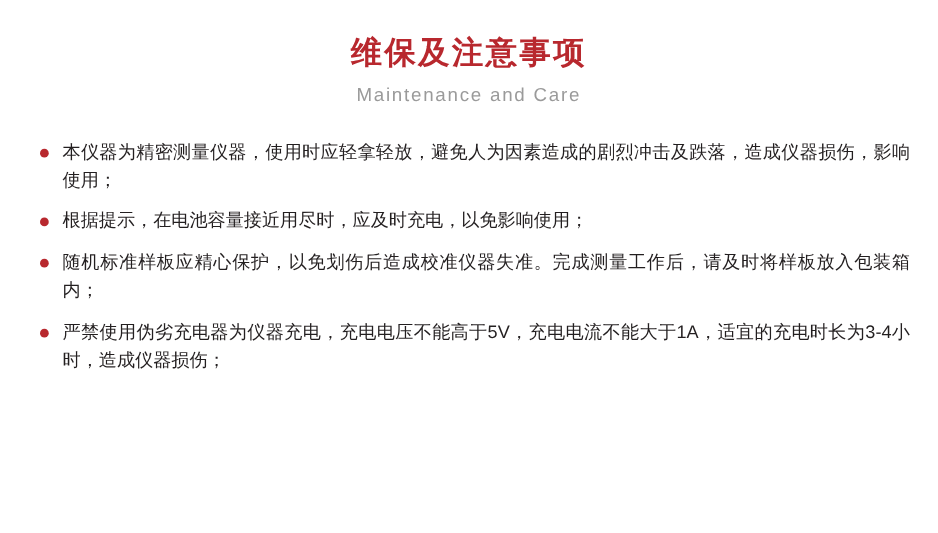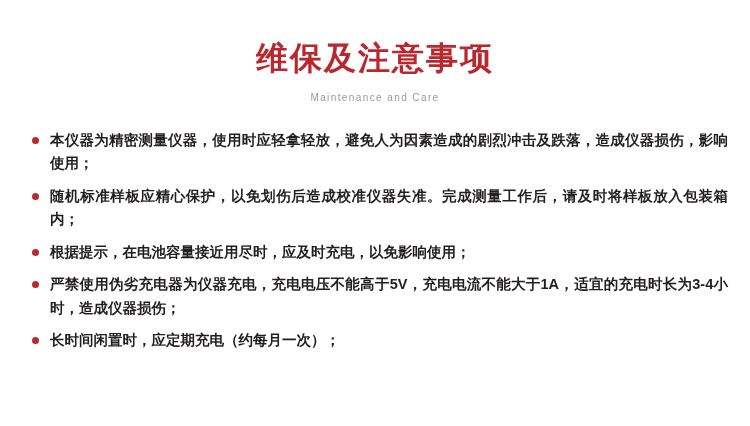--- a/index.html
+++ b/index.html
@@ -18,38 +18,37 @@
     height: 426px;
     position: relative;
     box-sizing: border-box;
   }
   .header {
     text-align: center;
     padding-top: 26px;
   }
   .title-cn {
     color: #b8282e;
-    font-size: 32px;
+    font-size: 25px;
     font-weight: bold;
     letter-spacing: 2px;
     line-height: 1.3;
-    margin: 12px;
+    margin: 0;
   }
   .title-en {
     color: #9a9a9a;
-    font-size: 10px;
+    font-size: 15px;
     letter-spacing: 1.4px;
     margin: 9px 0 0 0;
     font-weight: normal;
   }
   .list {
     margin: 26px 0 0 0;
     padding: 0 22px 0 30px;
     list-style: none;
-    font-weight: bold;
   }
   .item {
     position: relative;
     padding-left: 20px;
     margin-bottom: 9px;
     color: #231f20;
     font-size: 14.5px;
     line-height: 1.62;
     text-align: justify;
   }
@@ -77,30 +76,26 @@
     <h2 class="title-en">Maintenance and Care</h2>
   </div>
 
   <ul class="list">
     <li class="item">
       <span class="bullet"></span>
       <span class="item-text">本仪器为精密测量仪器，使用时应轻拿轻放，避免人为因素造成的剧烈冲击及跌落，造成仪器损伤，影响使用；</span>
     </li>
     <li class="item">
       <span class="bullet"></span>
+      <span class="item-text">根据提示，在电池容量接近用尽时，应及时充电，以免影响使用；</span>
+    </li>
+    <li class="item">
+      <span class="bullet"></span>
       <span class="item-text">随机标准样板应精心保护，以免划伤后造成校准仪器失准。完成测量工作后，请及时将样板放入包装箱内；</span>
     </li>
     <li class="item">
       <span class="bullet"></span>
-      <span class="item-text">根据提示，在电池容量接近用尽时，应及时充电，以免影响使用；</span>
-    </li>
-    <li class="item">
-      <span class="bullet"></span>
       <span class="item-text">严禁使用伪劣充电器为仪器充电，充电电压不能高于5V，充电电流不能大于1A，适宜的充电时长为3-4小时，造成仪器损伤；</span>
-    </li>
-    <li class="item">
-      <span class="bullet"></span>
-      <span class="item-text">长时间闲置时，应定期充电（约每月一次）；</span>
     </li>
 
   </ul>
 
 </div>
 
 </body></html>

